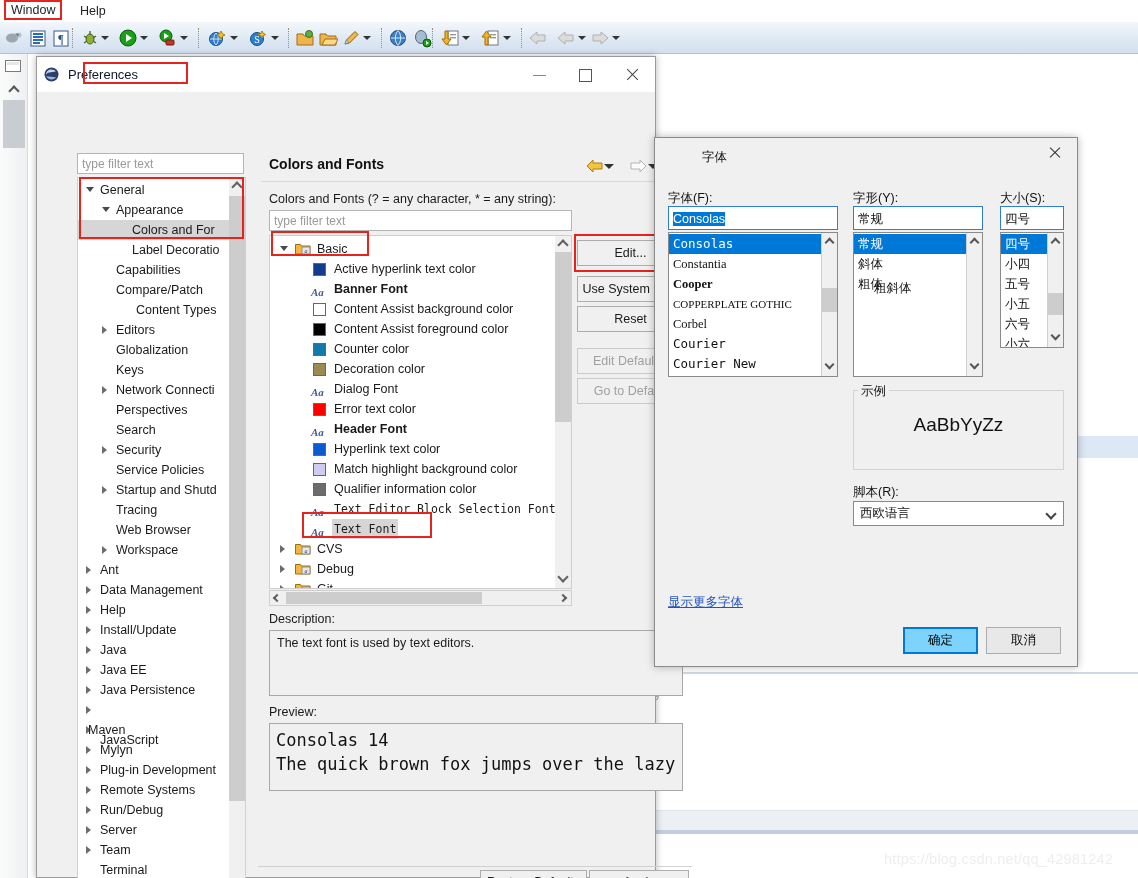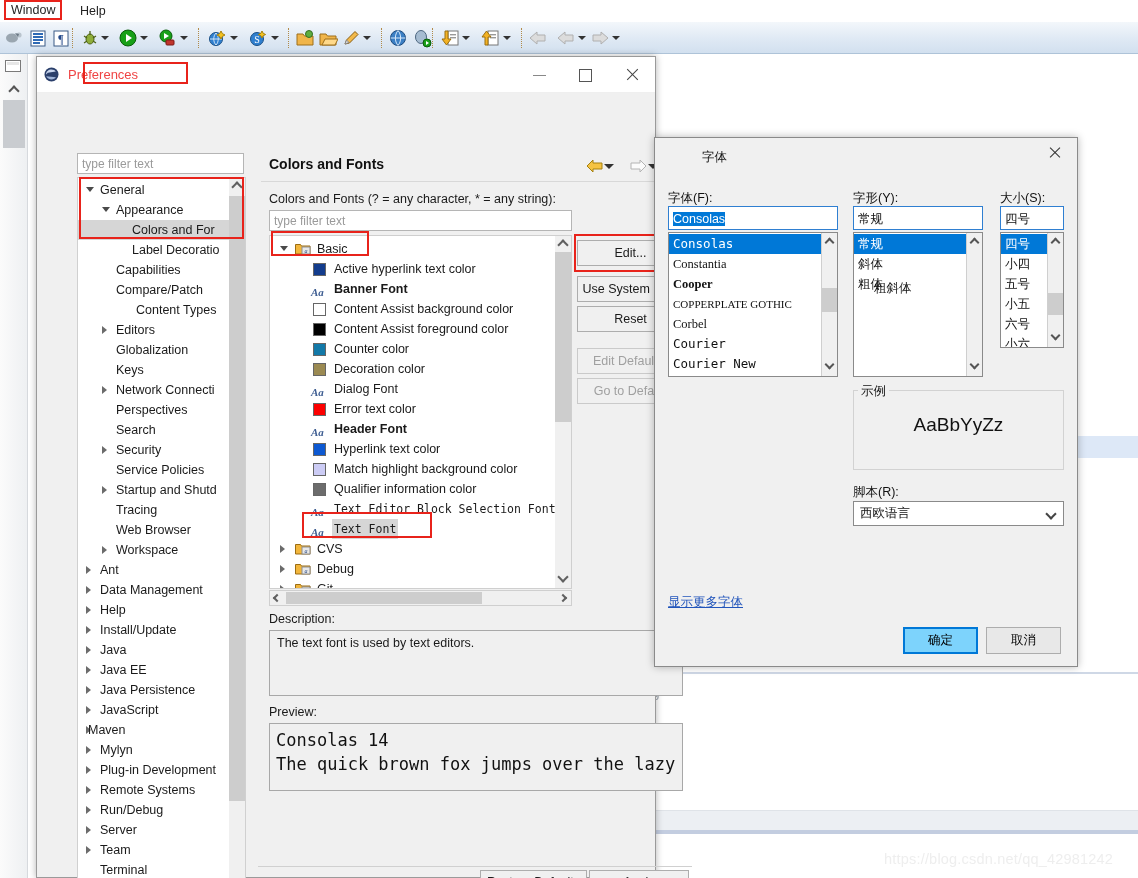--- a/index.html
+++ b/index.html
@@ -101,21 +101,21 @@
     box-shadow: 0 0 7px rgba(0,0,0,.30);
   }
   .prefs-title {
     position:absolute; left:0; top:0; width:618px; height:36px;
     background:#ffffff; border-bottom:1px solid #efefef;
   }
   .prefs-icon {
     position:absolute; left:6px; top:9px; width:17px; height:17px;
   }
   .prefs-title-text {
-    position:absolute; left:31px; top:10px; font-size:13px; color:#ef4444;
+    position:absolute; left:31px; top:10px; font-size:13px; color:#0f172a;
   }
   .prefs-title-hl {
     position:absolute; left:46px; top:5px; width:105px; height:22px;
     border:2px solid #e8231b;
   }
   .win-btn {
     position:absolute; top:3px; width:46px; height:29px; cursor:default;
   }
   .win-min-g { position:absolute; left:16px; top:15px; width:13px; height:1px; background:#888; }
   .win-max-g { position:absolute; left:16px; top:9px; width:13px; height:13px; border:1px solid #555; }
@@ -582,21 +582,21 @@
           <div class="tree-row" style="top: 482px;">
             <div class="tw-arrow" style="left: 8px; top: 6px; position: absolute;"></div>
             <span style="position: absolute; left: 22px;">Java EE</span>
           </div>
           <div class="tree-row" style="top: 502px;">
             <div class="tw-arrow" style="left: 8px; top: 6px; position: absolute;"></div>
             <span style="position: absolute; left: 22px;">Java Persistence</span>
           </div>
           <div class="tree-row" style="top: 522px;">
             <div class="tw-arrow" style="left: 8px; top: 6px; position: absolute;"></div>
-            <span style="position: absolute; left: 22px;">JavaScript</span>
+            <span style="position: absolute; left: 22px; margin-top: 30px;">JavaScript</span>
           </div>
           <div class="tree-row" style="top: 542px;">
             <div class="tw-arrow" style="left: 8px; top: 6px; position: absolute;"></div>
             <span style="position: absolute; left: 10px;">Maven</span>
           </div>
           <div class="tree-row" style="top: 562px;">
             <div class="tw-arrow" style="left: 8px; top: 6px; position: absolute;"></div>
             <span style="position: absolute; left: 22px;">Mylyn</span>
           </div>
           <div class="tree-row" style="top: 582px;">

